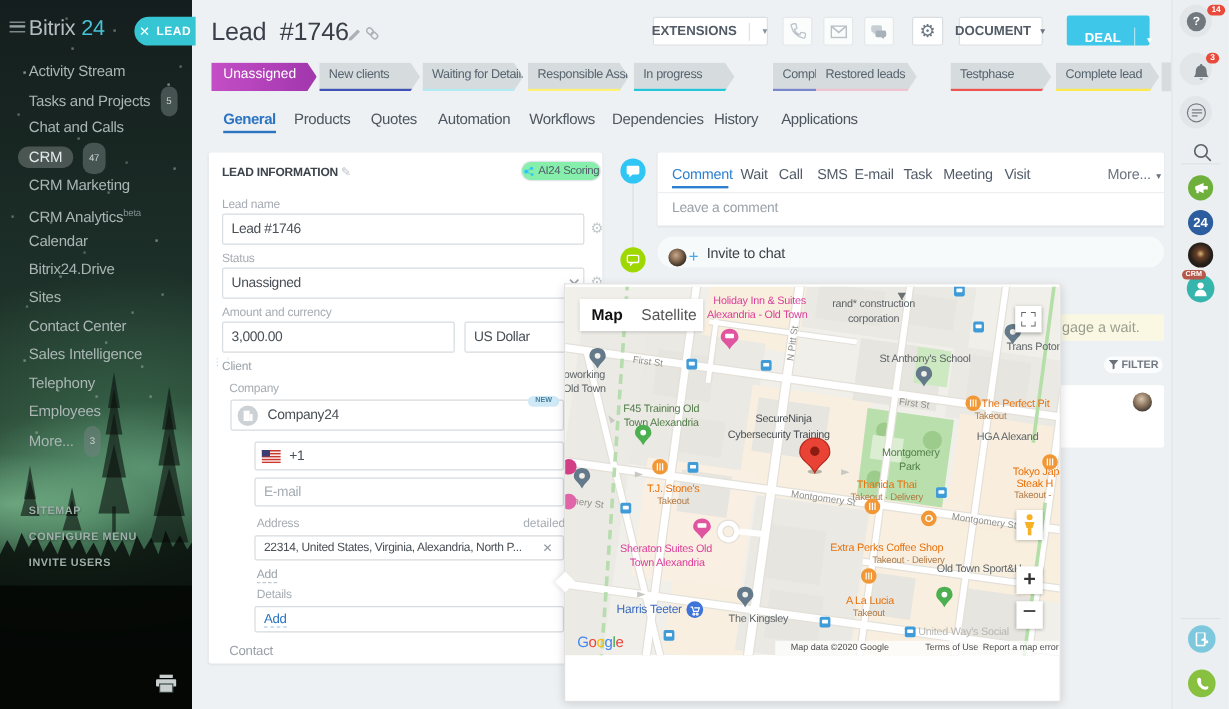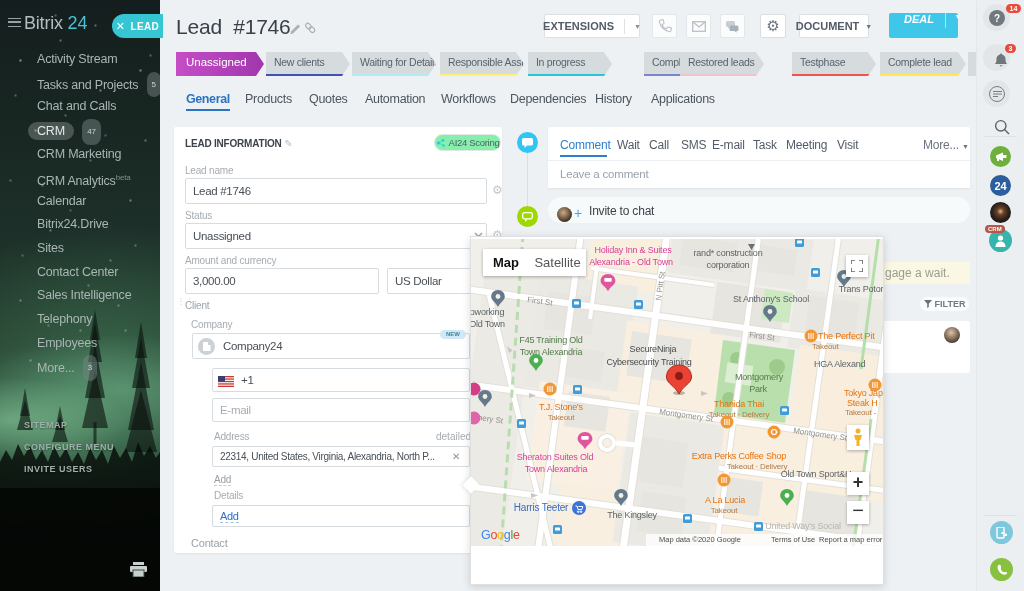--- a/index.html
+++ b/index.html
@@ -35,34 +35,34 @@
       118px 305px 0 0.5px rgba(255,255,255,.3), 48px 325px 0 0.5px rgba(255,255,255,.25);
   }
   
   #trees { left:0; top:310px; width:160px; height:281px; }
   .burger { left:8px; top:18px; width:13px; height:9px; border-top:1.6px solid #96a1a4; border-bottom:1.6px solid #96a1a4; }
   .burger:after { content:""; position:absolute; left:0; top:2.2px; width:13px; height:1.6px; background:#96a1a4; }
   #logo { left:24px; top:13px; font-size:18px; color:#b6bdc0; letter-spacing:-0.2px; }
   #logo .n24 { color:#47c2d6; }
   #leadbtn { left:112px; top:14px; width:51px; height:24px; background:#36c6d3; border-radius:14px 0 0 14px; color:#fff; font-size:10px; font-weight:bold; letter-spacing:0.4px; display:flex; align-items:center; justify-content:center; }
   #leadbtn span.x { font-size:11px; margin-right:5px; font-weight:normal; }
-  .menu { left:0; top:48px; width:160px;padding-left:13px; }
+  .menu { left:0; top:48px; width:160px; }
   .mi { position:relative; height:23.65px; line-height:23.65px; padding-left:24px; color:#aab6b4; font-size:12.5px; letter-spacing:-0.2px; white-space:nowrap; }
   .mi sup { font-size:8px; color:#7d8f8c; }
   .badge-n { display:inline-block; margin-left:5px; background:rgba(115,130,130,0.5); color:#cdd4d4; font-size:8px; border-radius:8px; padding:1px 5px; vertical-align:1.5px; }
   .crmpill { background:rgba(255,255,255,0.22); border-radius:10px; padding:2px 9px; color:#e3e8e8; }
   .smlinks { left:24px; top:420px; }
   .sml { color:#9fb0ab; font-size:9px; font-weight:bold; letter-spacing:0.5px; margin-bottom:12px; text-shadow:0 1px 2px rgba(0,0,0,0.4); }
   #printer { left:130px; top:562px; width:18px; height:16px; color:#c6cccc; font-size:15px; }
 
   
   #title { left:176px; top:15px; font-size:21px; color:#39404a; letter-spacing:-0.2px; }
   .hbtn { position:absolute; top:14px; height:24px; background:#fff; border:1px solid #dbe0e4; border-radius:2px; color:#525b66; font-size:11px; font-weight:bold; display:flex; align-items:center; justify-content:center; }
   .ibtn { position:absolute; top:14px; height:24px; width:25px; background:#fbfcfc; border:1px solid #e3e8ea; border-radius:2px; display:flex; align-items:center; justify-content:center; }
-  #dealbtn { position:absolute; left:889px; top:13px; width:69px; height:25px; background:#3fc7ea; border-radius:2px; color:#fff; font-size:11px; font-weight:bold; display:flex; align-items:flex-start;font-style:italic; }
+  #dealbtn { position:absolute; left:889px; top:13px; width:69px; height:25px; background:#3fc7ea; border-radius:2px; color:#fff; font-size:11px; font-weight:bold; display:flex; align-items:flex-end; }
   #dealbtn .sep { flex:none; width:1.5px; height:15px; background:rgba(255,255,255,0.55); margin:0 8px 0 11px; }
 
   
   .chev { position:absolute; top:52px; height:24px; line-height:21px; font-size:10.5px; color:#57646e; background:#d6dbde; padding-left:8px; letter-spacing:-0.3px; white-space:nowrap; overflow:hidden; }
   .chev .ul { position:absolute; left:0; right:0; bottom:0; height:2px; }
   .chev-arrow { clip-path: polygon(0 0, calc(100% - 8px) 0, 100% 50%, calc(100% - 8px) 100%, 0 100%, 0 0); }
   .chev-mid { clip-path: polygon(0 0, calc(100% - 8px) 0, 100% 50%, calc(100% - 8px) 100%, 0 100%, 0 0); }
 
   
   .tab { position:absolute; top:92px; font-size:12.5px; letter-spacing:-0.3px; color:#4d565f; }

